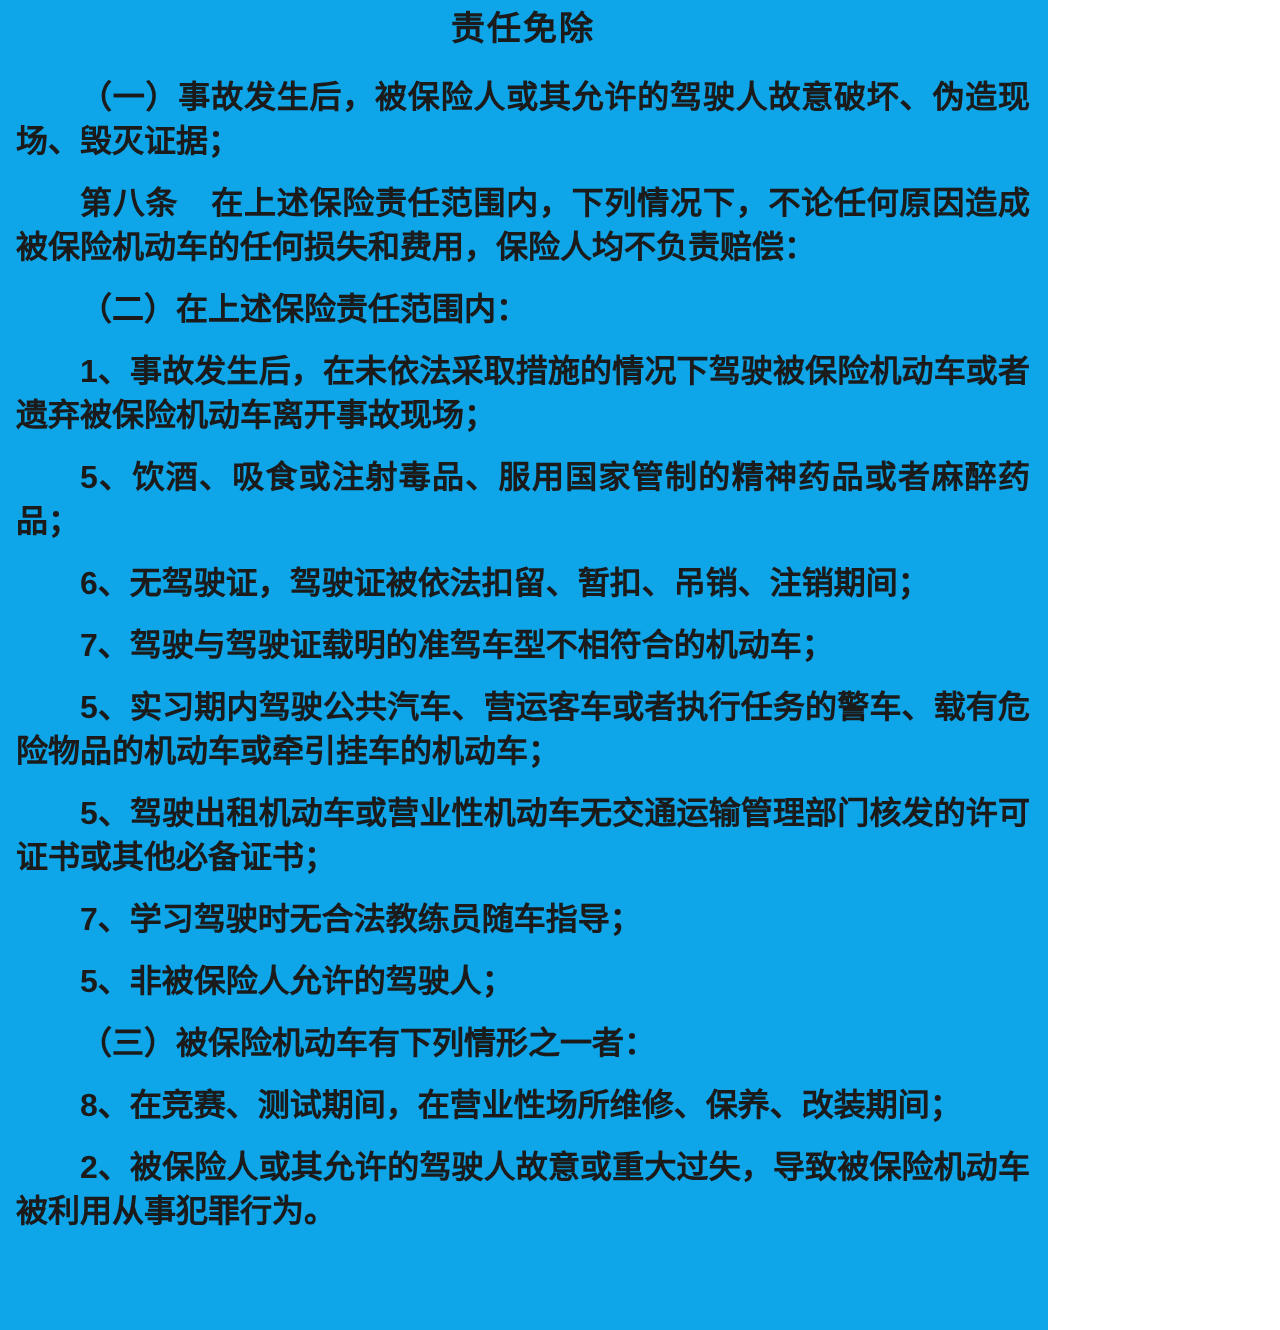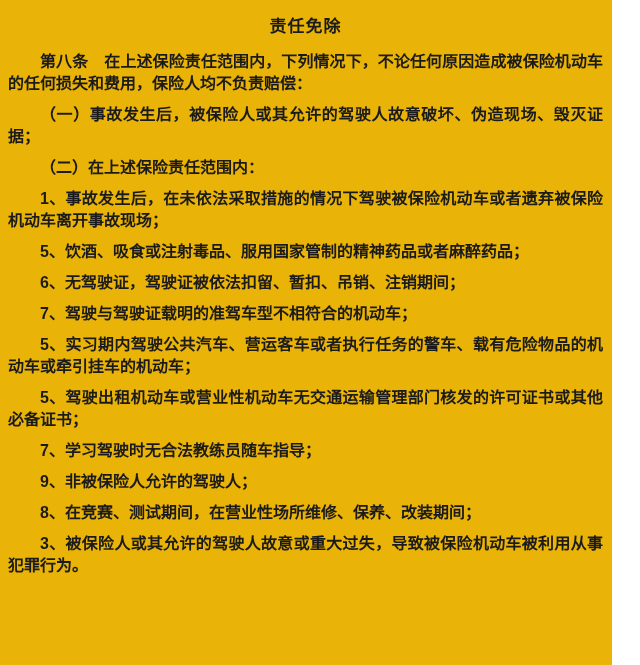--- a/index.html
+++ b/index.html
@@ -11,24 +11,24 @@
     width: 640px;
     height: 665px;
     overflow: hidden;
     font-family: "Liberation Sans", "DejaVu Sans", sans-serif;
     font-weight: 700;
     color: #1b1b1b;
     -webkit-font-smoothing: antialiased;
   }
   .page {
     box-sizing: border-box;
-    width: 612px;
+    width: 524px;
     height: 665px;
-    padding: 16px 9px 0 8px;
-    background: #eab308;
+    padding: 4px 9px 0 8px;
+    background: #0ea5e9;
   }
   .doc-title {
     margin: 0 0 13px 0;
     font-size: 17px;
     line-height: 22px;
     font-weight: 700;
     text-align: center;
     letter-spacing: 1px;
   }
   .para {
@@ -39,26 +39,27 @@
     text-align: justify;
     word-break: break-all;
   }
 </style>
 </head>
 <body>
 
 <div class="page">
   <h1 class="doc-title">责任免除</h1>
 
+  <p class="para">（一）事故发生后，被保险人或其允许的驾驶人故意破坏、伪造现场、毁灭证据；</p>
   <p class="para">第八条　在上述保险责任范围内，下列情况下，不论任何原因造成被保险机动车的任何损失和费用，保险人均不负责赔偿：</p>
-  <p class="para">（一）事故发生后，被保险人或其允许的驾驶人故意破坏、伪造现场、毁灭证据；</p>
   <p class="para">（二）在上述保险责任范围内：</p>
   <p class="para">1、事故发生后，在未依法采取措施的情况下驾驶被保险机动车或者遗弃被保险机动车离开事故现场；</p>
   <p class="para">5、饮酒、吸食或注射毒品、服用国家管制的精神药品或者麻醉药品；</p>
   <p class="para">6、无驾驶证，驾驶证被依法扣留、暂扣、吊销、注销期间；</p>
   <p class="para">7、驾驶与驾驶证载明的准驾车型不相符合的机动车；</p>
   <p class="para">5、实习期内驾驶公共汽车、营运客车或者执行任务的警车、载有危险物品的机动车或牵引挂车的机动车；</p>
   <p class="para">5、驾驶出租机动车或营业性机动车无交通运输管理部门核发的许可证书或其他必备证书；</p>
   <p class="para">7、学习驾驶时无合法教练员随车指导；</p>
-  <p class="para">9、非被保险人允许的驾驶人；</p>
+  <p class="para">5、非被保险人允许的驾驶人；</p>
+  <p class="para">（三）被保险机动车有下列情形之一者：</p>
   <p class="para">8、在竞赛、测试期间，在营业性场所维修、保养、改装期间；</p>
-  <p class="para">3、被保险人或其允许的驾驶人故意或重大过失，导致被保险机动车被利用从事犯罪行为。</p>
+  <p class="para">2、被保险人或其允许的驾驶人故意或重大过失，导致被保险机动车被利用从事犯罪行为。</p>
 </div>
 
 </body></html>

